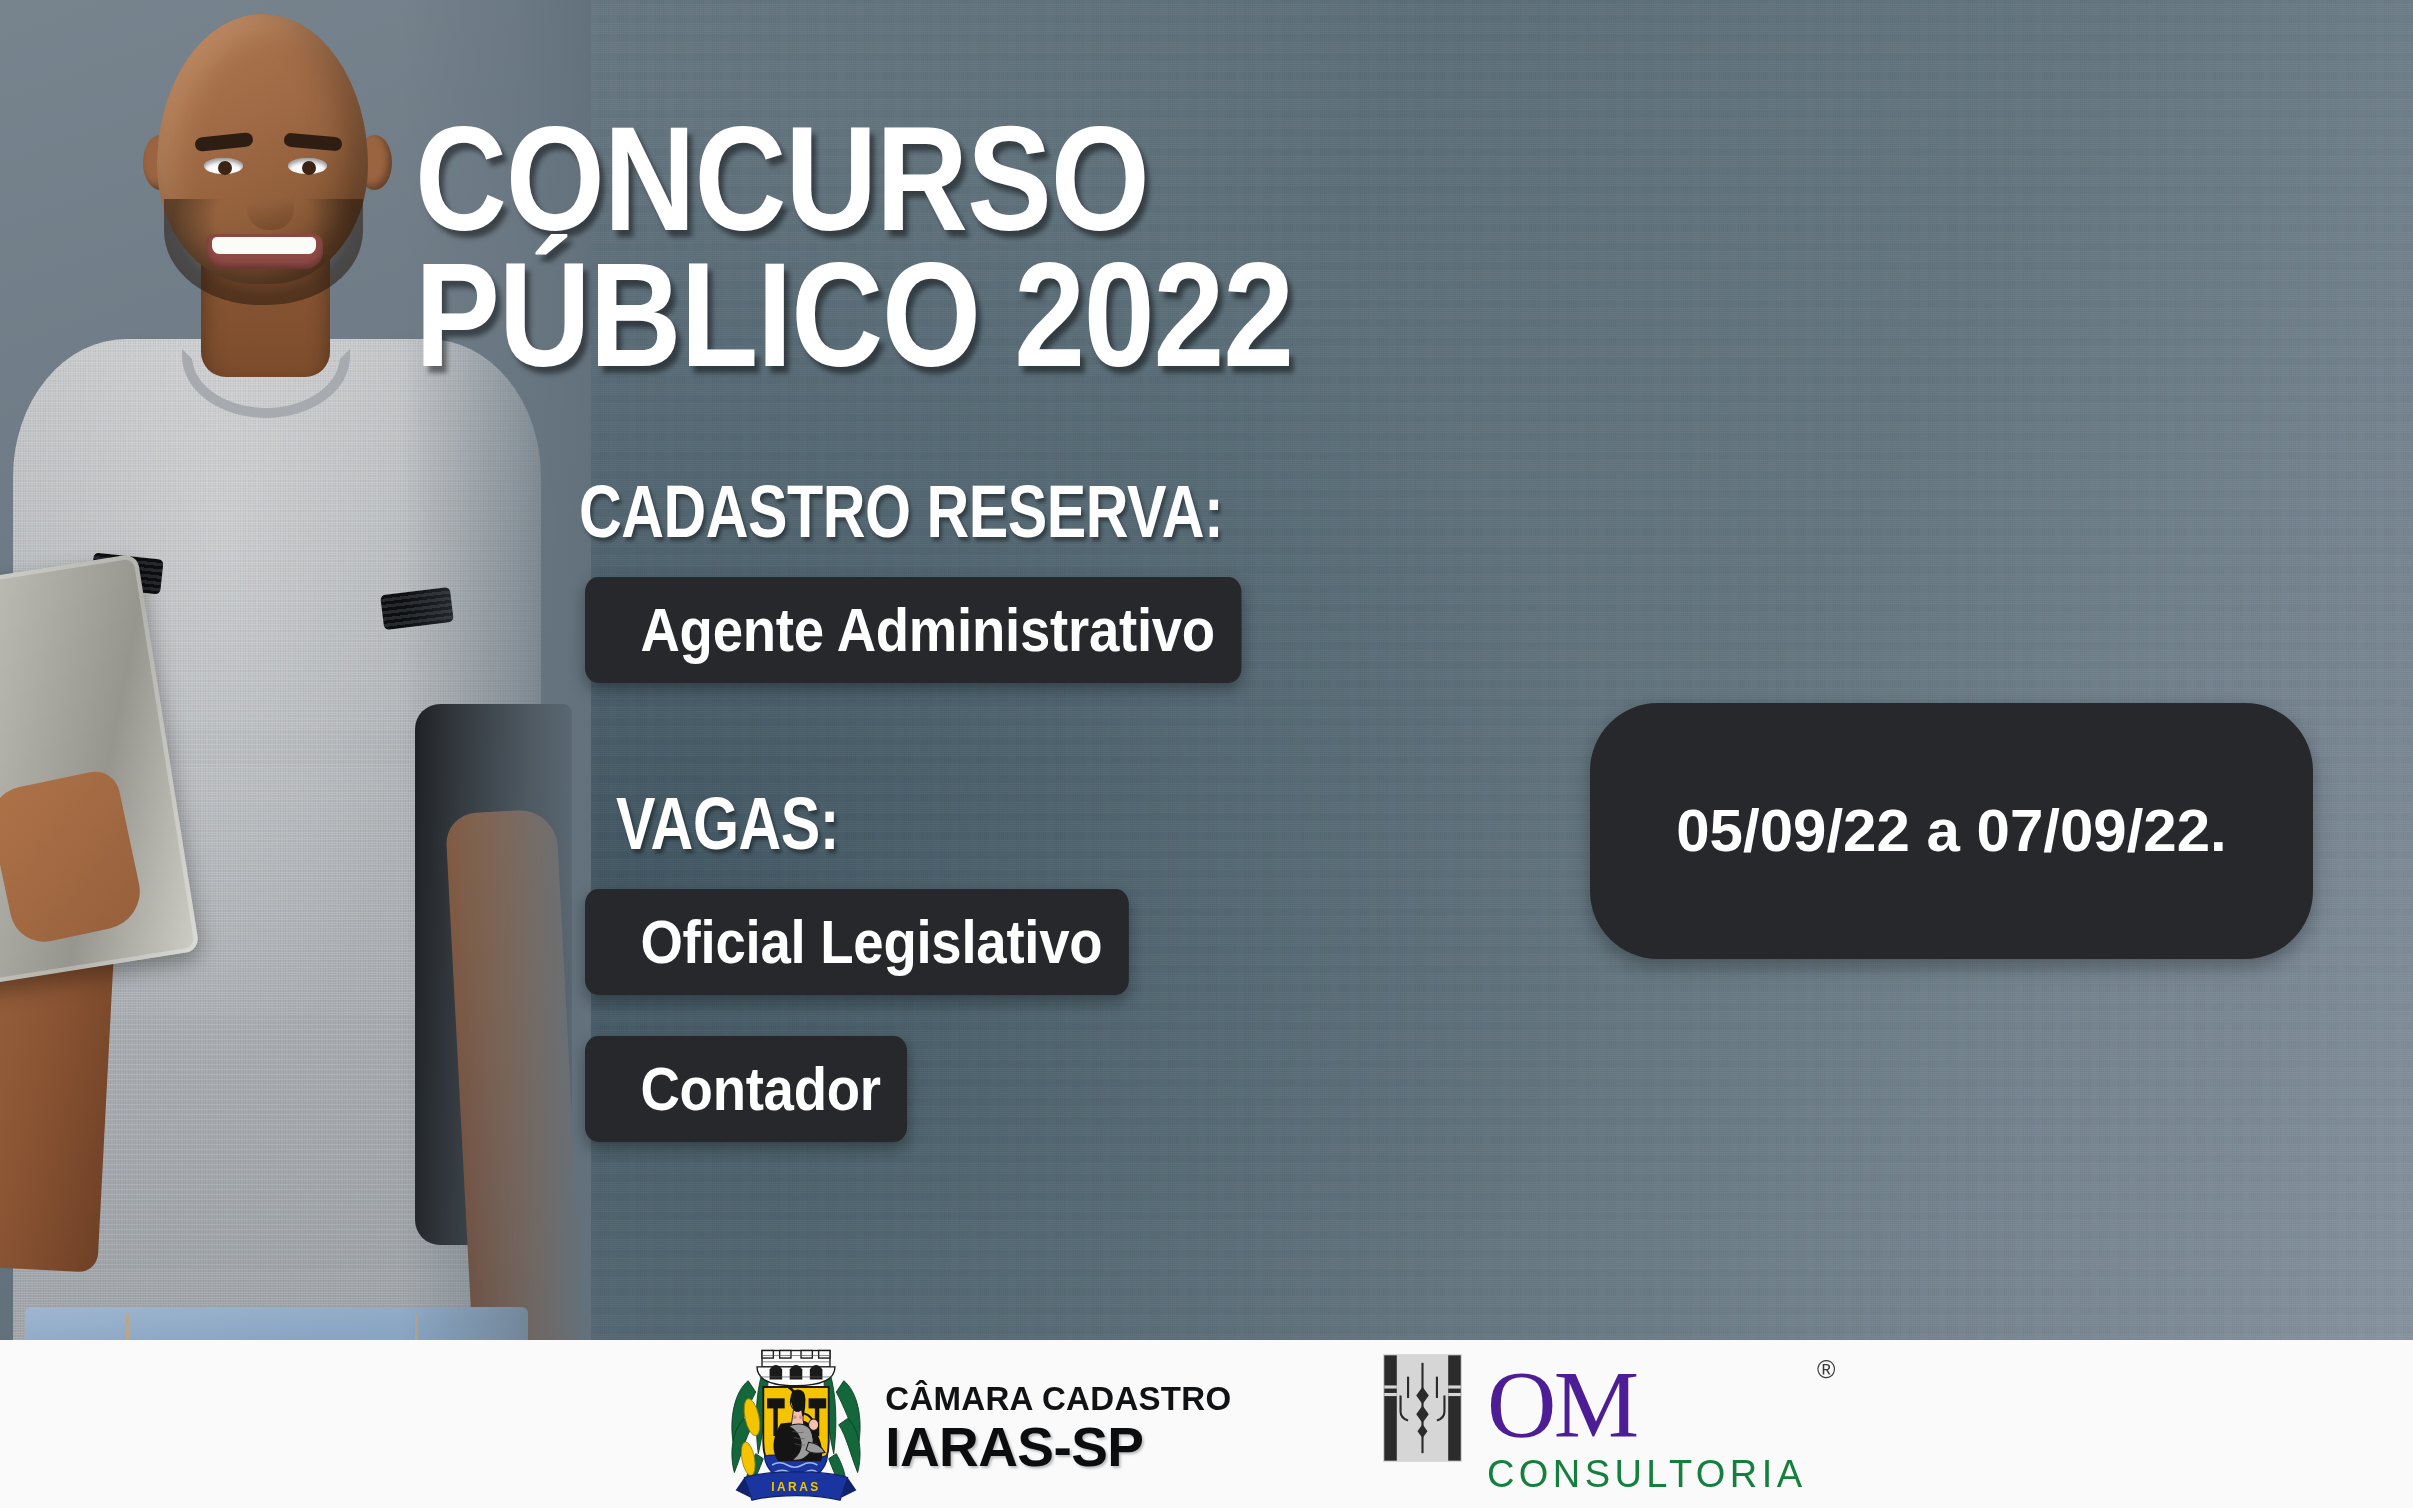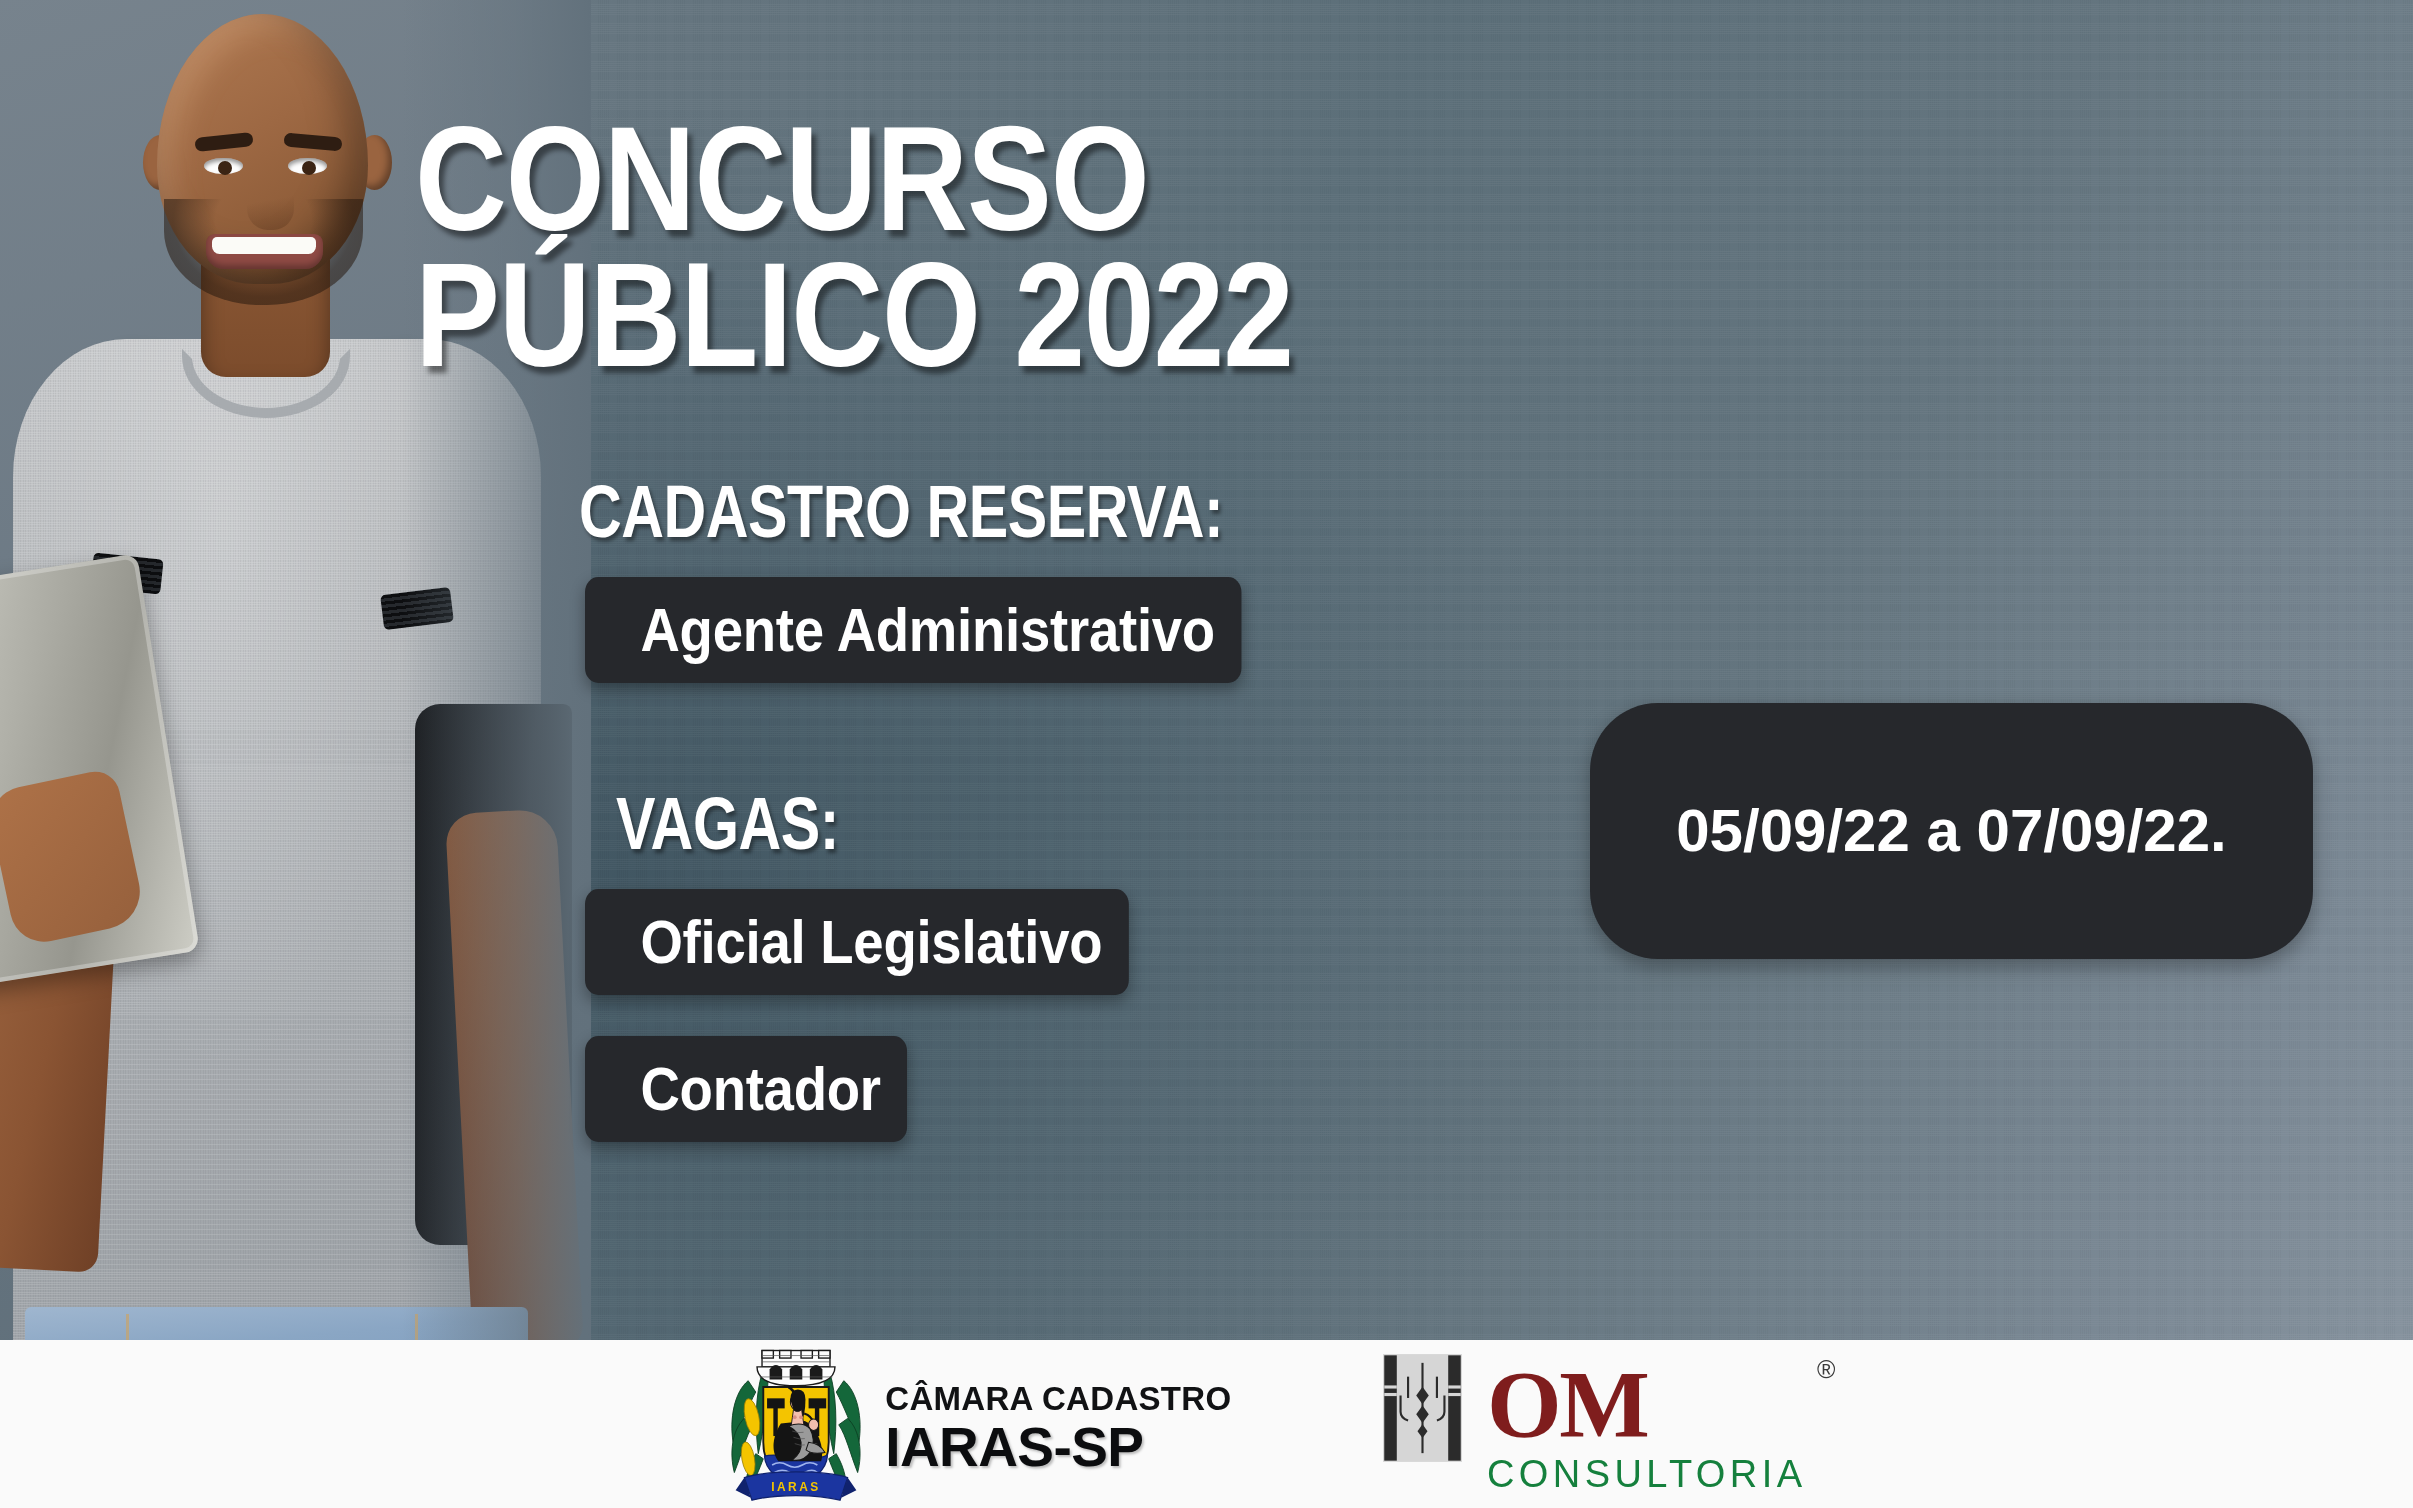--- a/index.html
+++ b/index.html
@@ -300,21 +300,21 @@
     text-shadow:1.9px 1.9px 2.5px rgba(0,0,0,.25);
   }
   .logo-om {
     position:absolute; left:1383px; top:14px;
     display:flex; align-items:flex-start; gap:25px;
   }
   .om-emblem { width:79px; height:108px; flex:0 0 auto; }
   .om-word { position:relative; line-height:1; padding-top:2.5px; }
   .om-big {
     font-family:"Liberation Serif", serif;
-    font-size:96px; font-weight:700; color:#7f1d1d;
+    font-size:96px; font-weight:400; color:#4c1d95;
     letter-spacing:-2.5px; white-space:nowrap;
   }
   .om-reg {
     position:absolute; right:-29px; top:2.5px;
     font-size:25px; color:#3a3a3a;
   }
   .om-sub {
     font-size:38px; color:#15803d; letter-spacing:4.4px;
     margin-top:2.5px; white-space:nowrap; text-align:center;
   }

